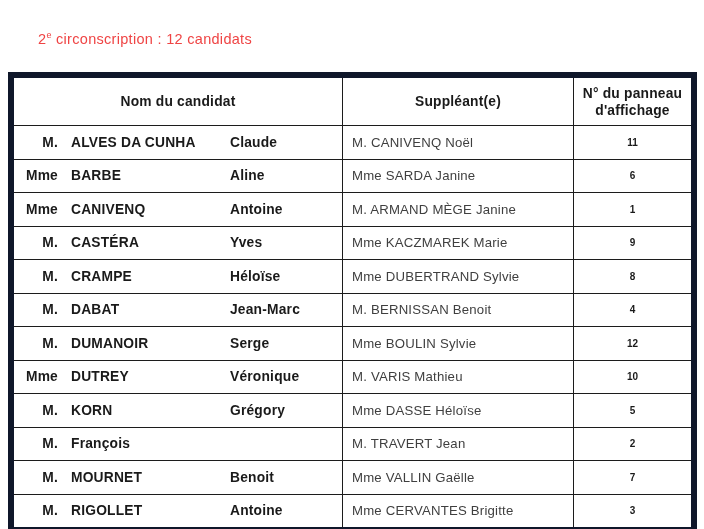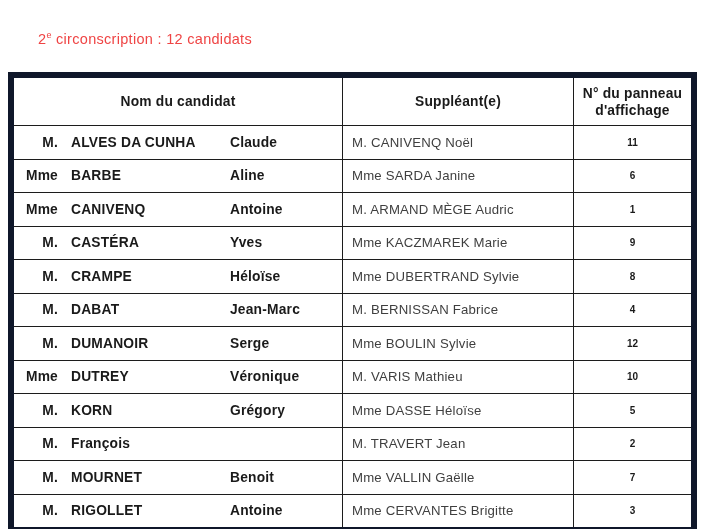--- a/index.html
+++ b/index.html
@@ -113,21 +113,21 @@
     <div class="cell c2 sub">Mme SARDA Janine</div>
     <div class="cell c3 num">6</div>
   </div>
 
   <div class="row">
     <div class="cell c1 name-cell">
       <span class="civ">Mme</span>
       <span class="last">CANIVENQ</span>
       <span class="first">Antoine</span>
     </div>
-    <div class="cell c2 sub">M. ARMAND MÈGE Audric</div>
+    <div class="cell c2 sub">M. ARMAND MÈGE Janine</div>
     <div class="cell c3 num">1</div>
   </div>
 
   <div class="row">
     <div class="cell c1 name-cell">
       <span class="civ">M.</span>
       <span class="last">CASTÉRA</span>
       <span class="first">Yves</span>
     </div>
     <div class="cell c2 sub">Mme KACZMAREK Marie</div>
@@ -143,21 +143,21 @@
     <div class="cell c2 sub">Mme DUBERTRAND Sylvie</div>
     <div class="cell c3 num">8</div>
   </div>
 
   <div class="row">
     <div class="cell c1 name-cell">
       <span class="civ">M.</span>
       <span class="last">DABAT</span>
       <span class="first">Jean-Marc</span>
     </div>
-    <div class="cell c2 sub">M. BERNISSAN Fabrice</div>
+    <div class="cell c2 sub">M. BERNISSAN Benoit</div>
     <div class="cell c3 num">4</div>
   </div>
 
   <div class="row">
     <div class="cell c1 name-cell">
       <span class="civ">M.</span>
       <span class="last">DUMANOIR</span>
       <span class="first">Serge</span>
     </div>
     <div class="cell c2 sub">Mme BOULIN Sylvie</div>

